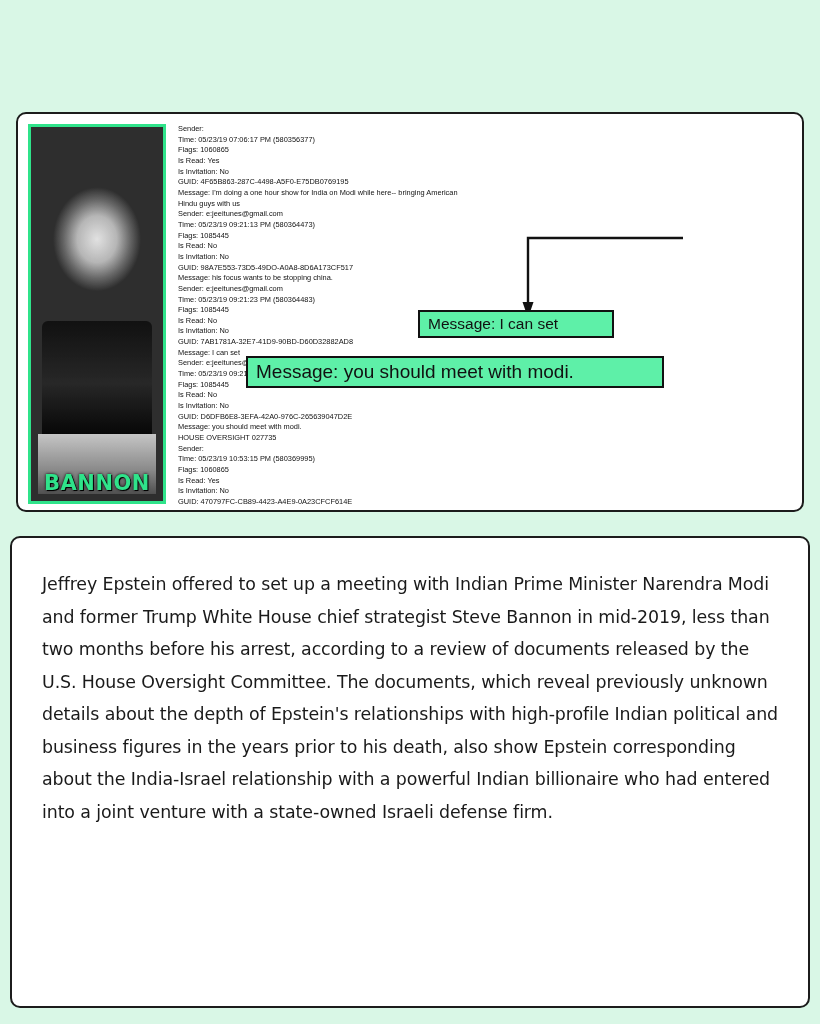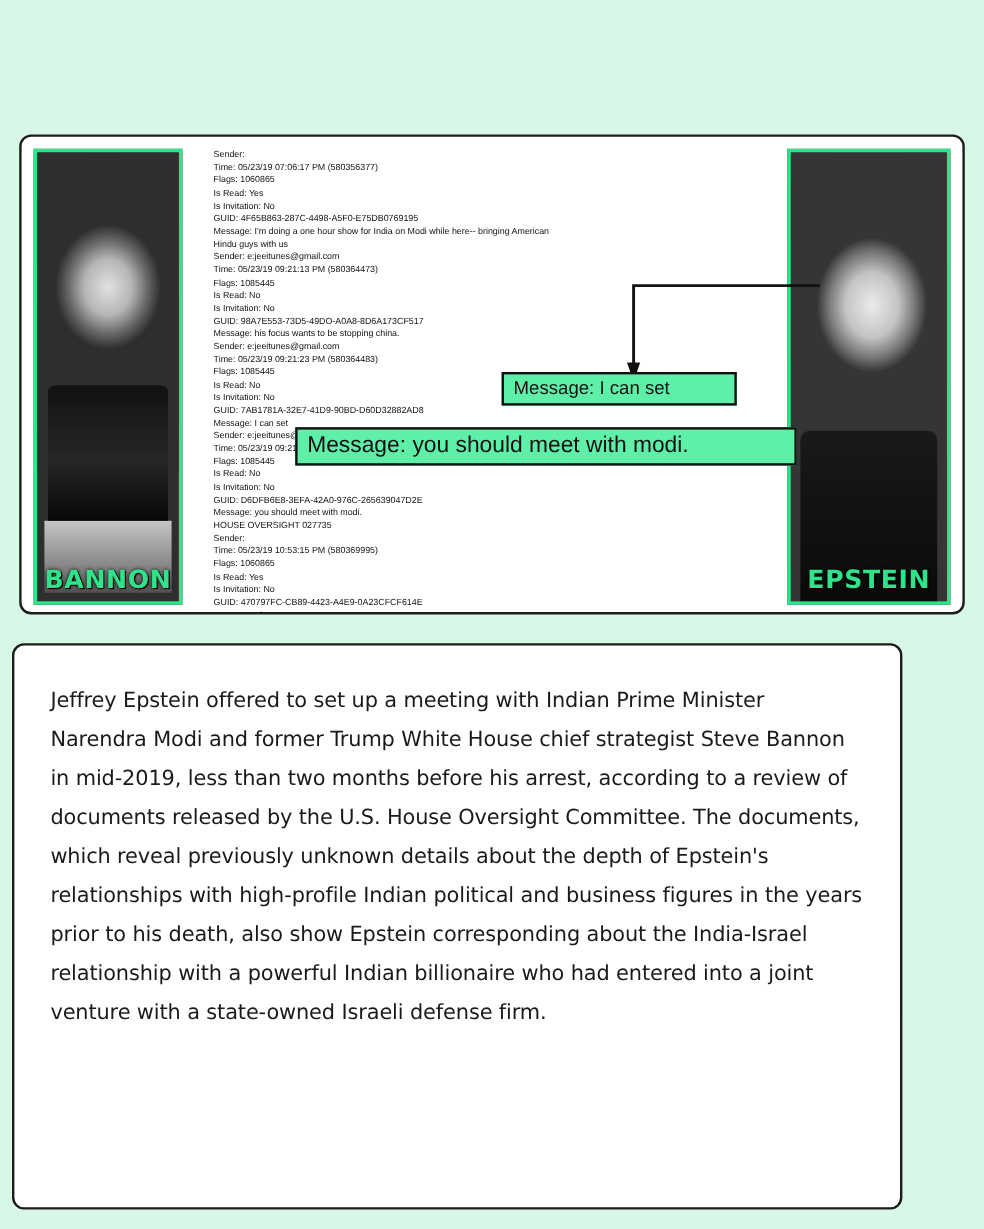--- a/index.html
+++ b/index.html
@@ -32,21 +32,21 @@
     border: 2px solid #1c1c1c;
     border-radius: 10px;
     box-sizing: border-box;
     overflow: hidden;
   }
 
   
   .photo {
     position: absolute;
     top: 10px;
-    width: 124px;
+    width: 138px;
     height: 380px;
     border: 3px solid #2fe38a;
     box-sizing: border-box;
     overflow: hidden;
     background: #2b2b2b;
   }
   .photo.left { left: 10px; }
   .photo.right { right: 10px; width: 136px; }
 
   .photo-caption {
@@ -165,21 +165,21 @@
     width: 170px;
     height: 94px;
     overflow: visible;
   }
 
   
   .article-card {
     position: absolute;
     left: 10px;
     top: 536px;
-    width: 742px;
+    width: 800px;
     height: 472px;
     background: #ffffff;
     border: 2px solid #1c1c1c;
     border-radius: 10px;
     box-sizing: border-box;
     padding: 30px 30px 0 30px;
   }
   .article-card p {
     margin: 0 0 26px 0;
     font-family: "DejaVu Sans", sans-serif;
@@ -194,24 +194,20 @@
 
 <div class="page">
 
   <div class="evidence-card">
 
     <div class="photo left">
       <div class="bannon-art"></div>
       <div class="photo-caption">BANNON</div>
     </div>
 
-    <div class="photo right">
-      <div class="epstein-art"></div>
-      <div class="photo-caption">EPSTEIN</div>
-    </div>
 
     <div class="email-dump">Sender:
 Time: 05/23/19 07:06:17 PM (580356377)
 Flags: 1060865
 Is Read: Yes
 Is Invitation: No
 GUID: 4F65B863-287C-4498-A5F0-E75DB0769195
 Message: I'm doing a one hour show for India on Modi while here-- bringing American
 Hindu guys with us
 Sender: e:jeeitunes@gmail.com

